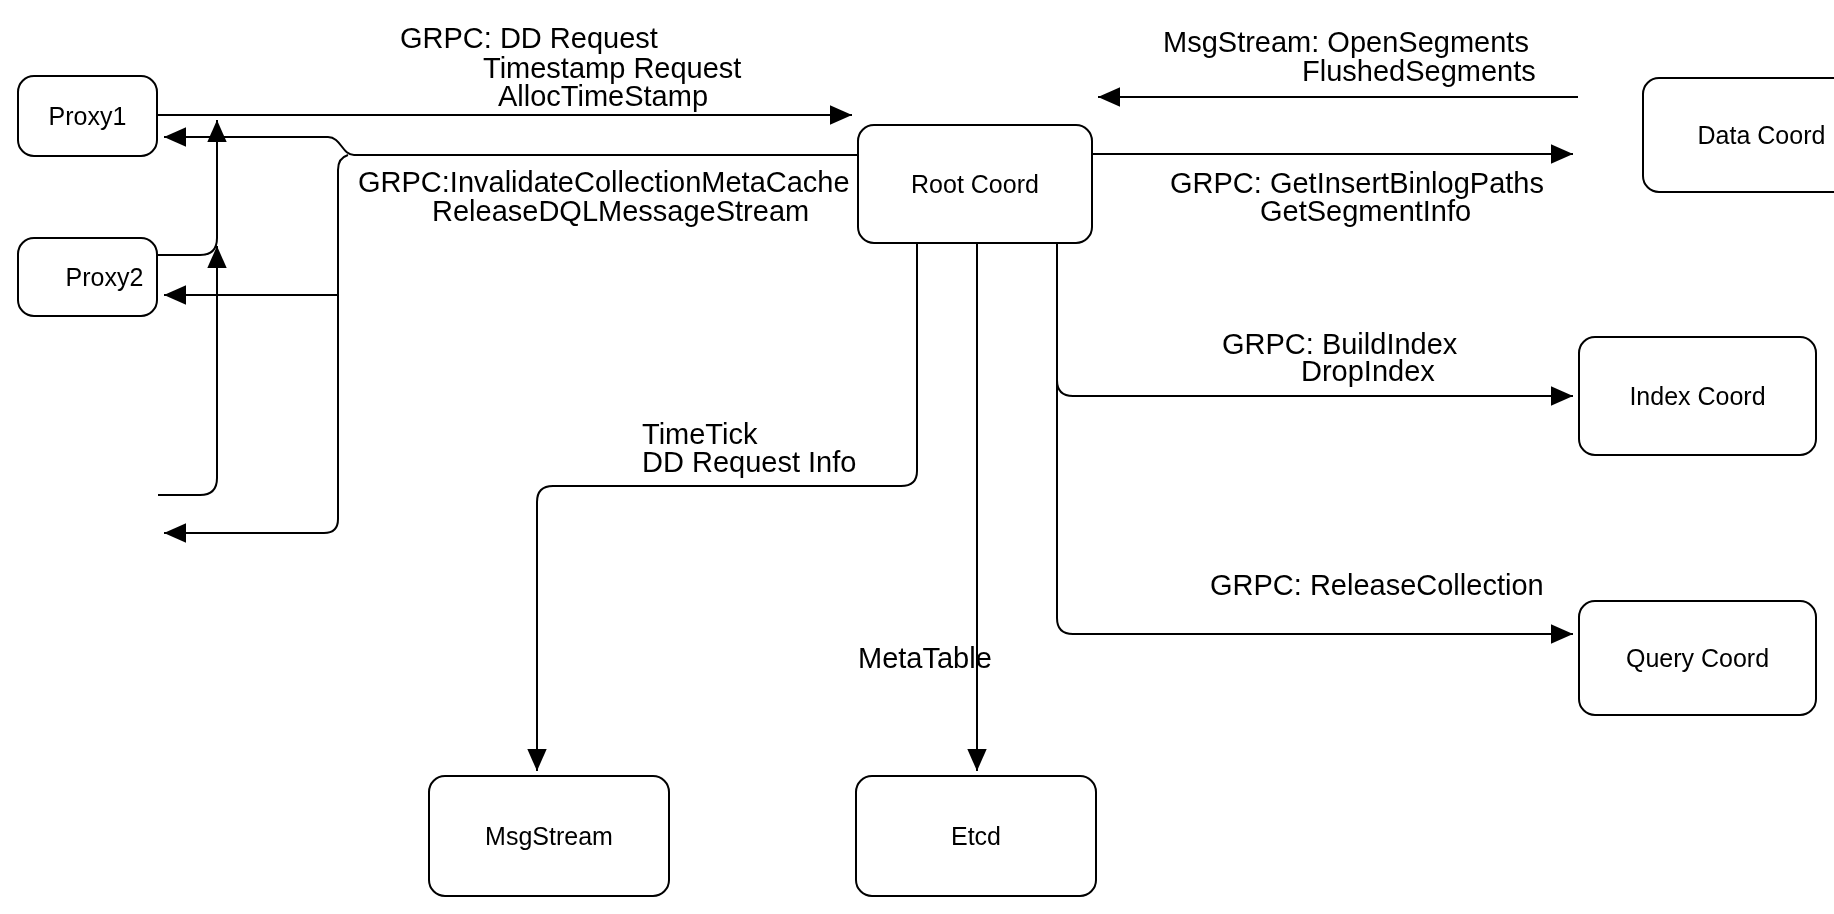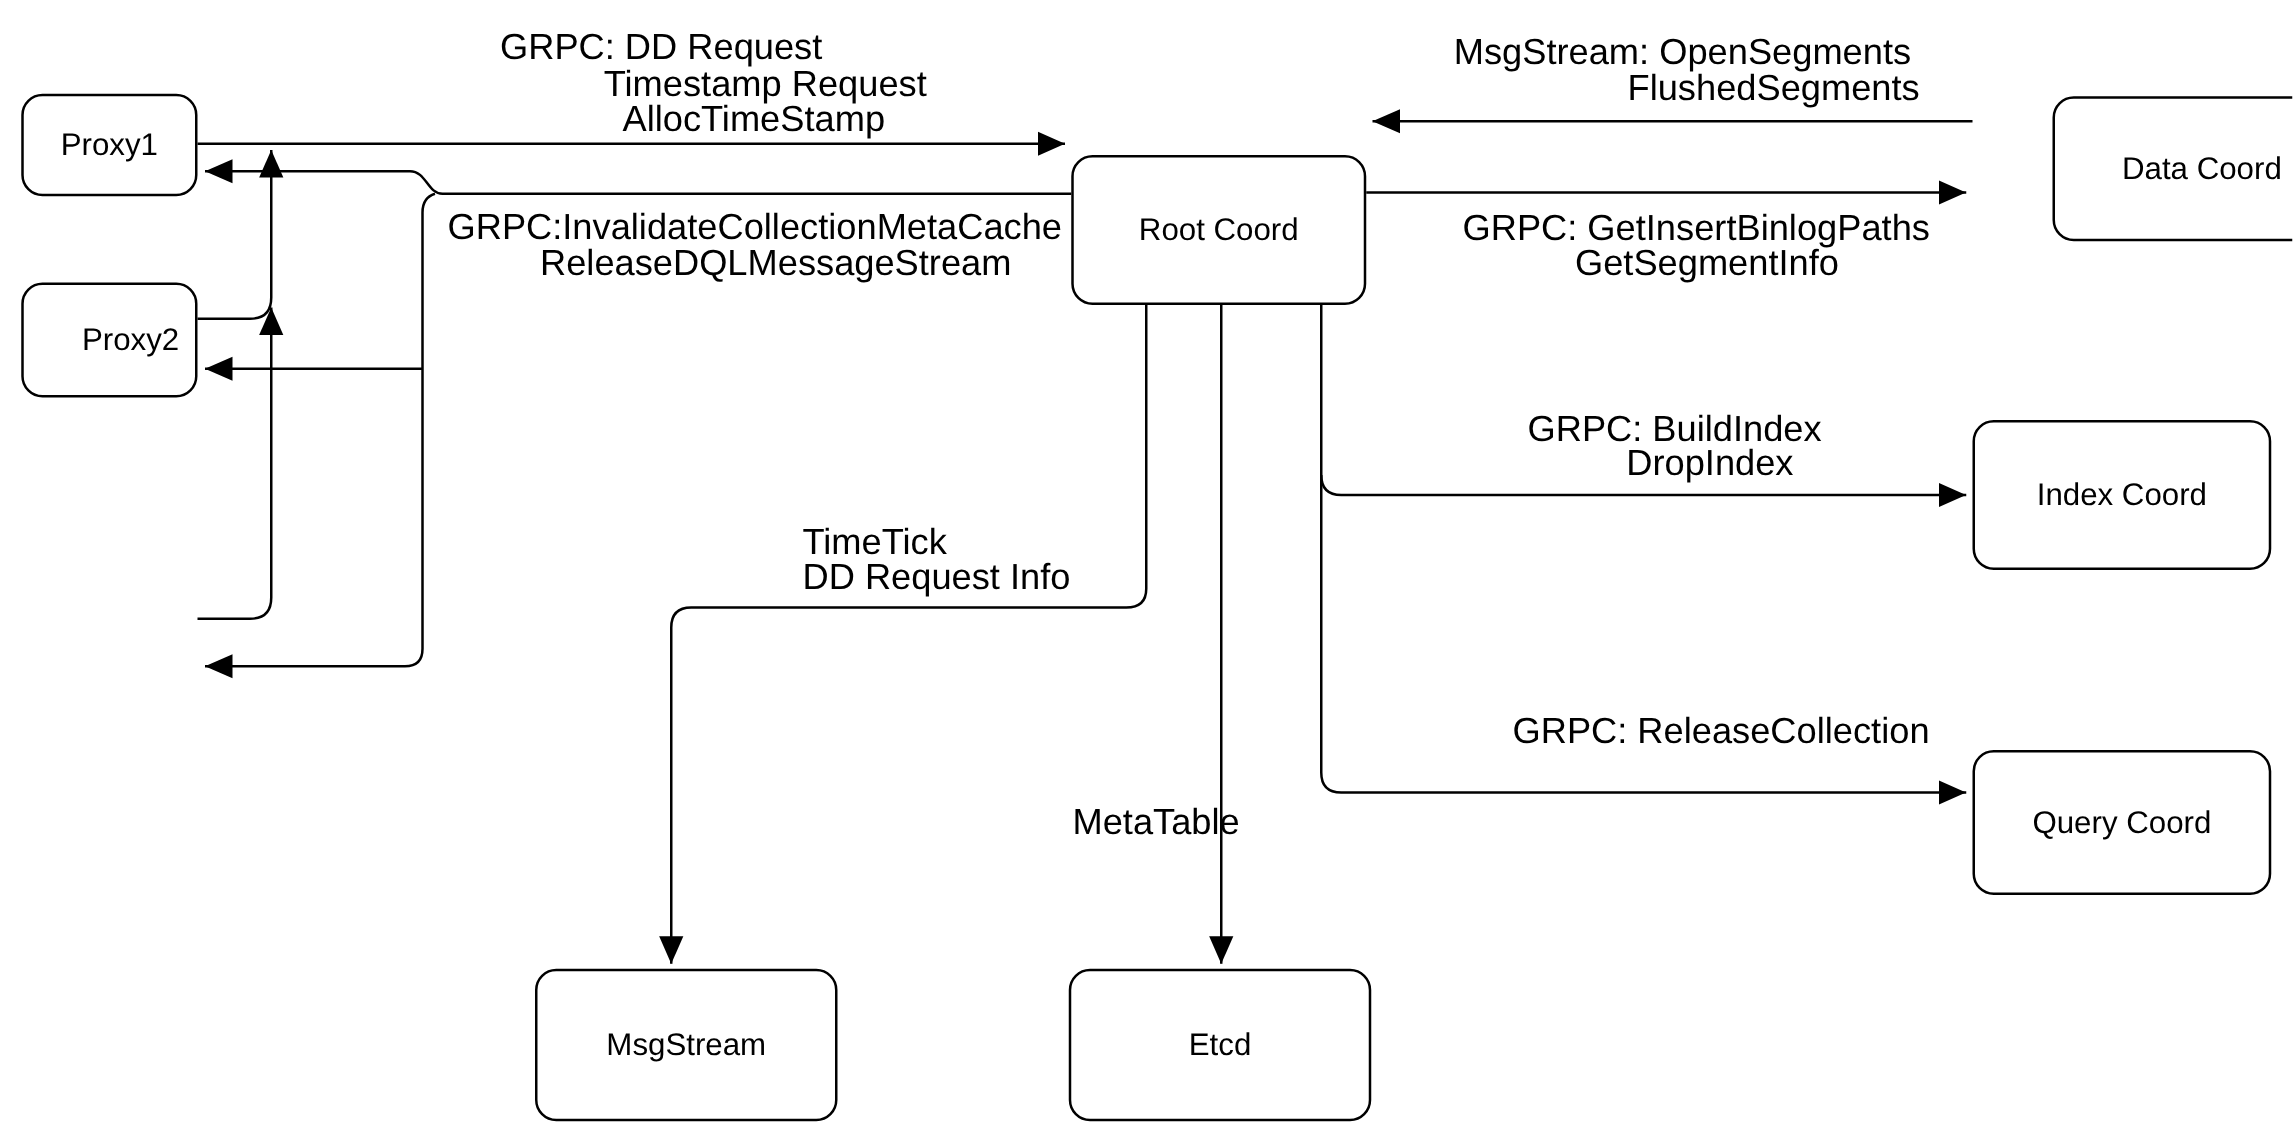--- a/index.html
+++ b/index.html
@@ -23,21 +23,21 @@
     white-space:nowrap;
   }
   .lbl{
     position:absolute;
     font-size:29px;
     line-height:25px;
     white-space:nowrap;
   }
   
   #n-proxy1{left:17px;top:75px;width:141px;height:82px;}
-  #n-proxy2{left:17px;top:226px;width:141px;height:92px;padding-left:34px;}
+  #n-proxy2{left:17px;top:237px;width:141px;height:80px;padding-left:34px;}
   #n-proxyk{left:17px;top:477px;width:141px;height:80px;}
   #n-root{left:857px;top:76px;width:236px;height:120px;margin-top:48px;}
   #n-data{left:1642px;top:77px;width:239px;height:116px;}
   #n-index{left:1578px;top:336px;width:239px;height:120px;}
   #n-query{left:1578px;top:600px;width:239px;height:116px;}
   #n-msgstream{left:428px;top:775px;width:242px;height:122px;}
   #n-etcd{left:855px;top:775px;width:242px;height:122px;}
   
   #l-dd-0{left:400px;top:26px;}
   #l-dd-1{left:483px;top:56px;}

